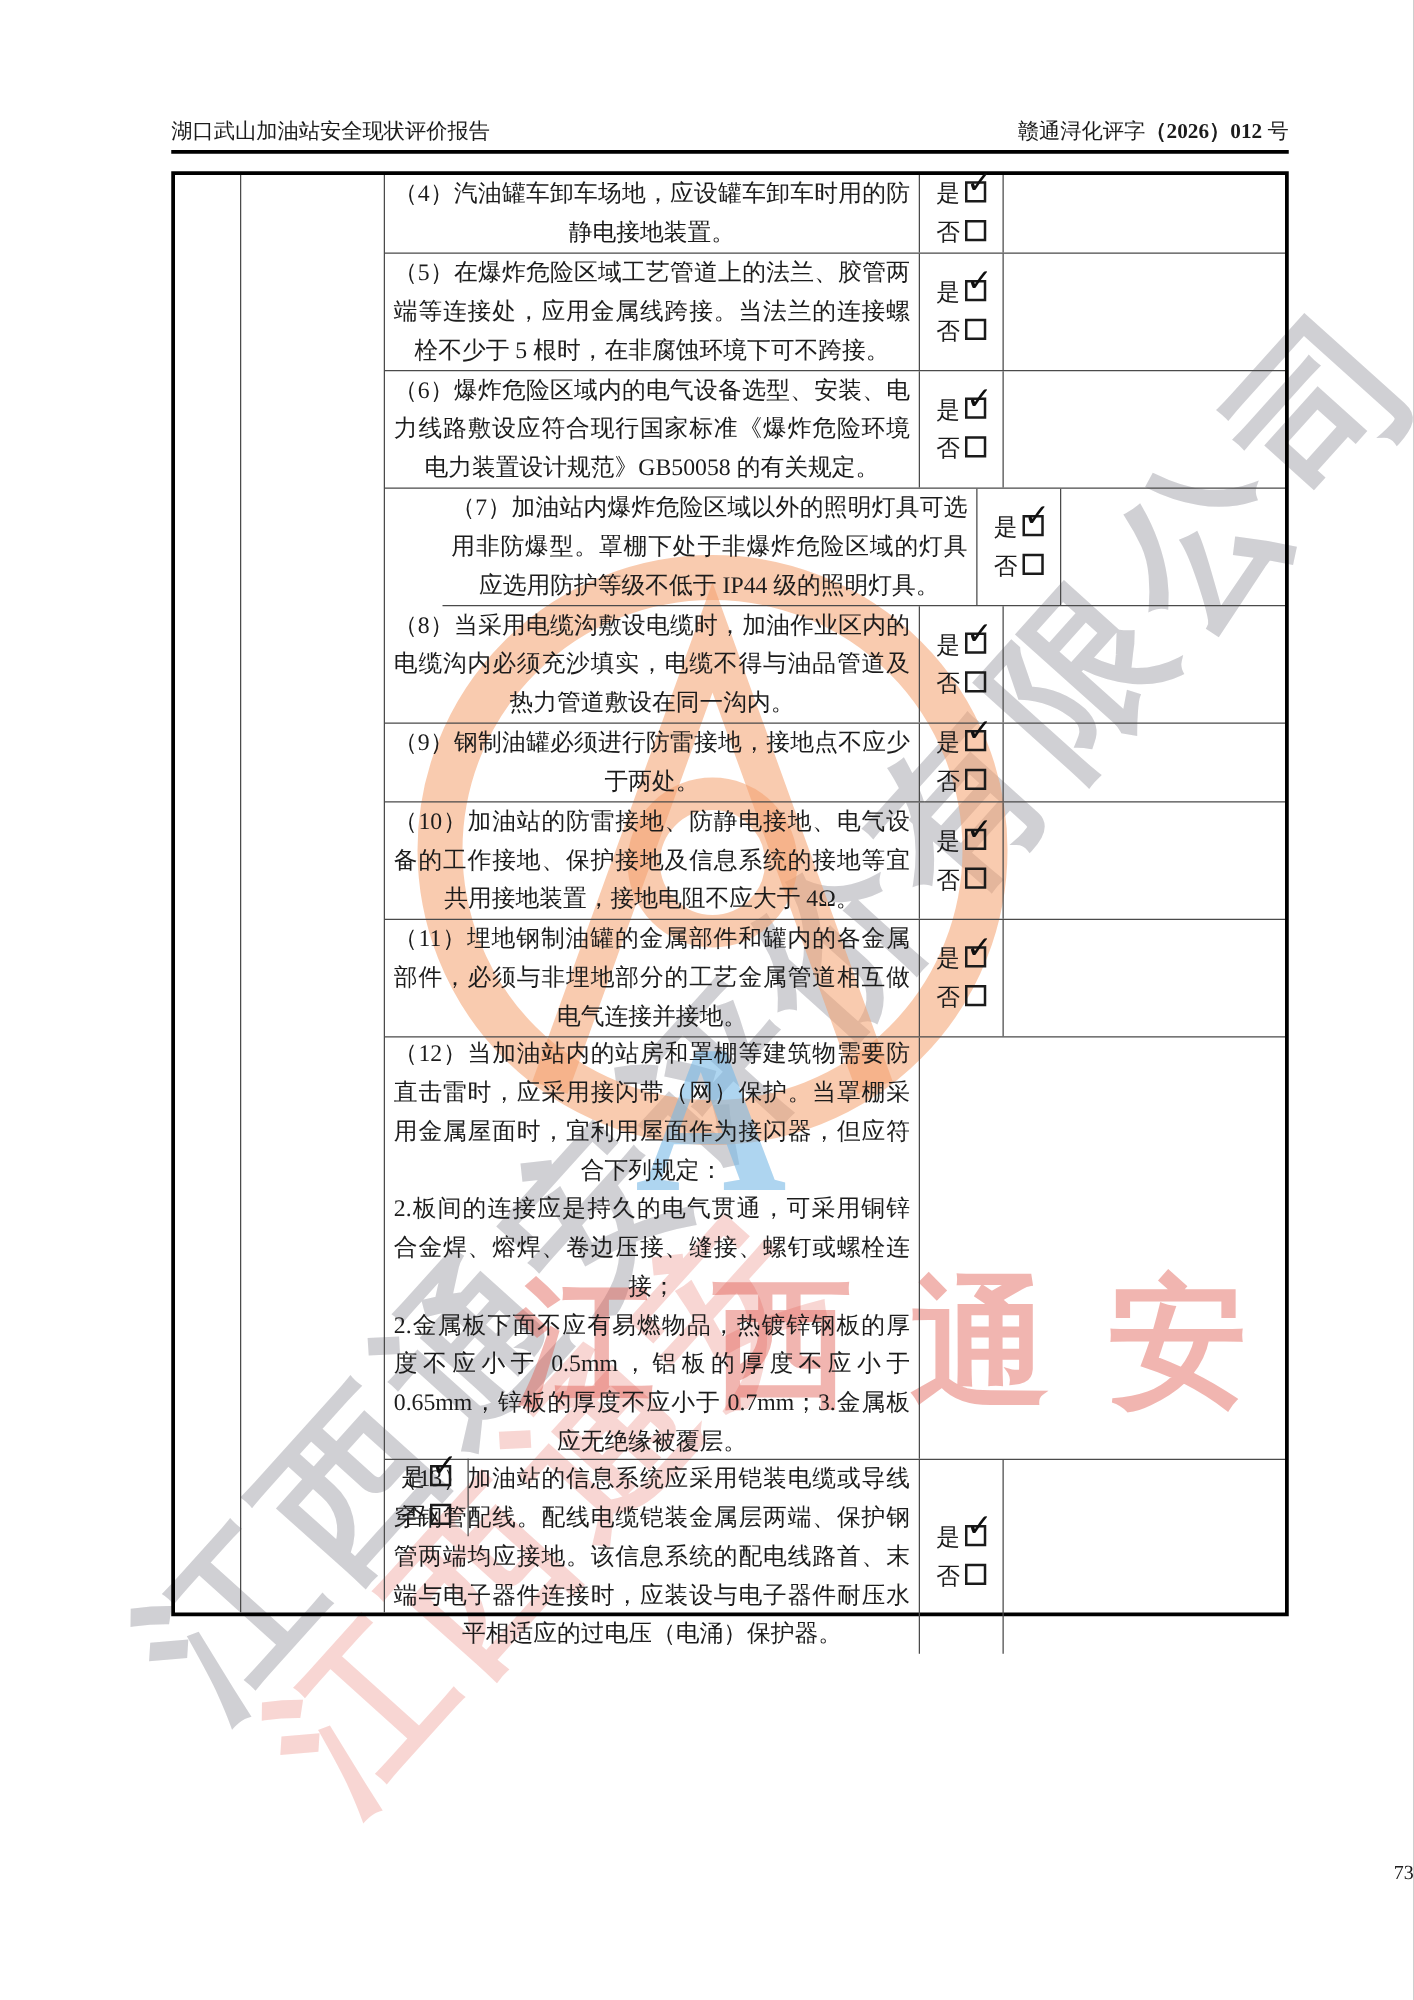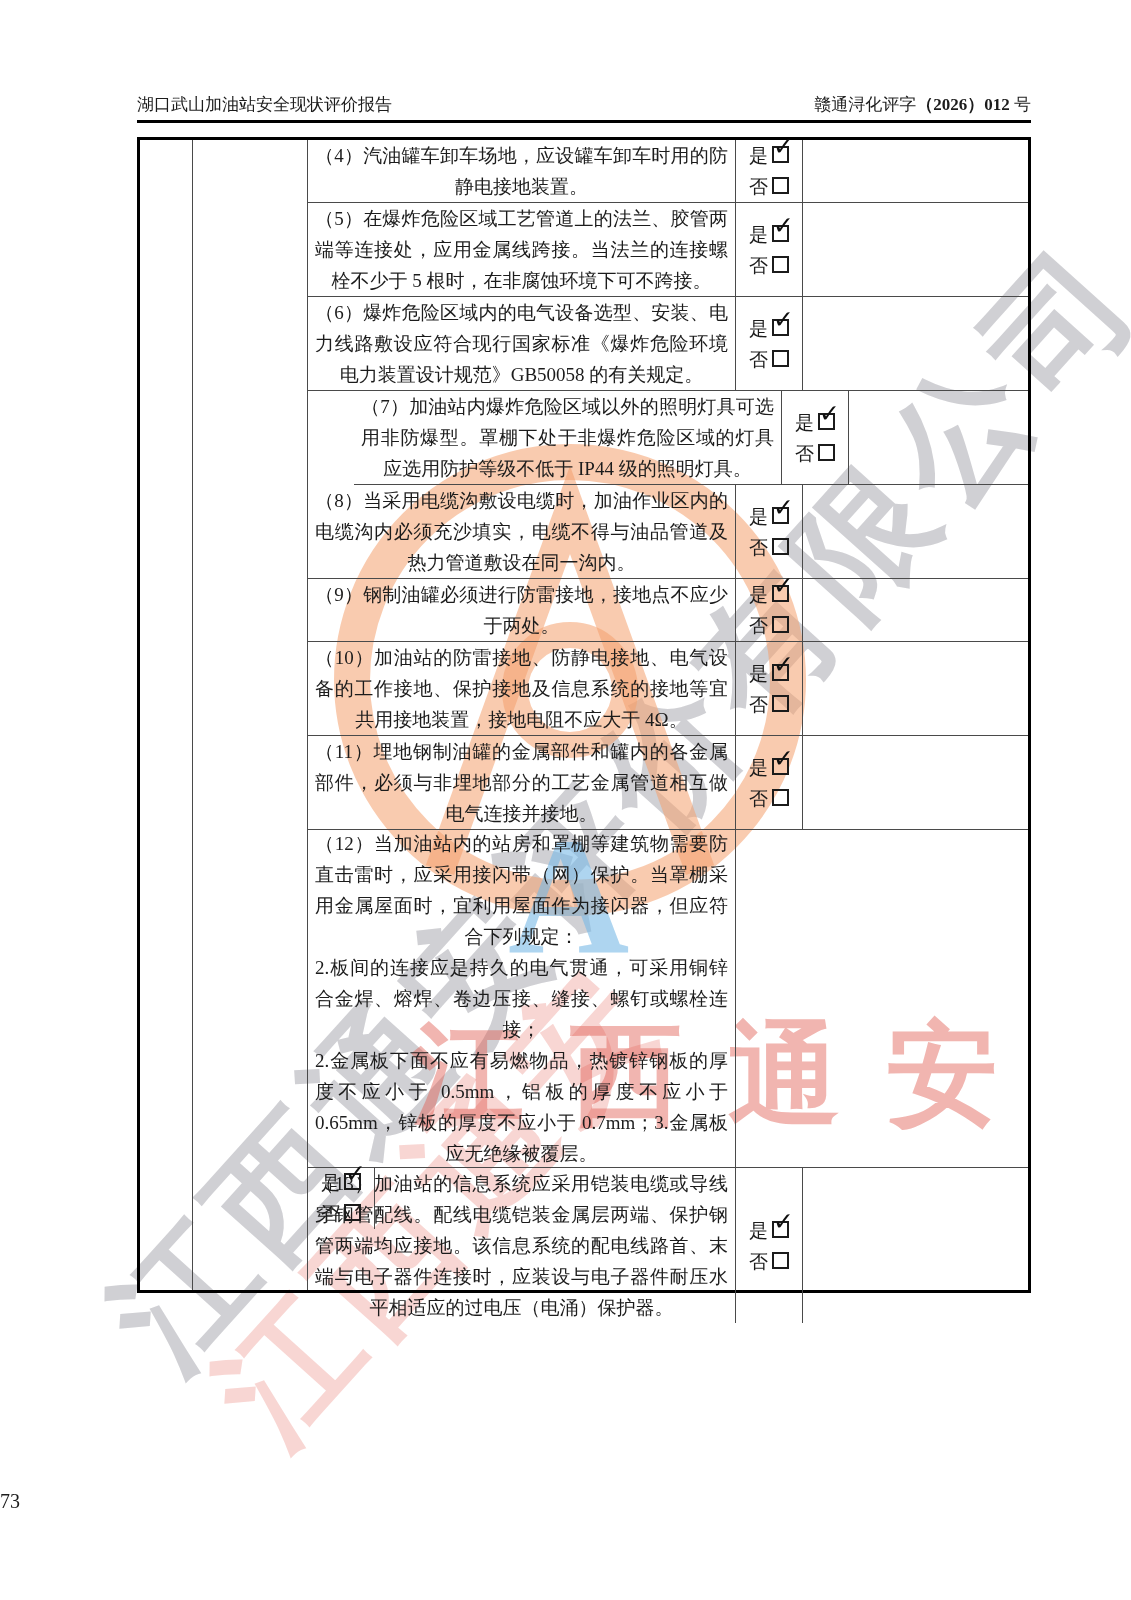--- a/index.html
+++ b/index.html
@@ -45,21 +45,21 @@
   }
   .yn-line{white-space:nowrap;}
   .remark-cell{flex:1;}
   .box{display:inline-block;width:13px;height:13px;border:2px solid #1b1b1b;
        position:relative;margin-left:4px;vertical-align:-1px;}
   .box.checked::after{
     content:"\2713";position:absolute;left:-1px;top:-14px;font-size:25px;font-weight:900;
     color:#0f0f0f;font-family:"DejaVu Sans",sans-serif;line-height:1;
   }
   
-  .ftr{position:absolute;left:0;top:1490px;width:100%;text-align:left;font-size:20px;z-index:2;}
+  .ftr{position:absolute;left:0;top:1490px;width:100%;text-align:right;font-size:16px;z-index:2;}
 </style>
 </head>
 <body>
 
 <div class="page">
 
   <div class="wm wm-diag-gray" id="wm-gray" style="color: rgba(176, 176, 183, 0.6);">江西通安评价有限公司</div>
   <div class="wm wm-diag-red" id="wm-dred" style="color: rgba(232, 118, 108, 0.3);">江西通安</div>
   <svg class="wm-logo" id="wm-logo" width="490" height="500" viewBox="0 0 490 500">
     <circle cx="240" cy="240" r="218" fill="none" stroke-width="36" stroke="rgba(244,160,110,0.55)"></circle>

